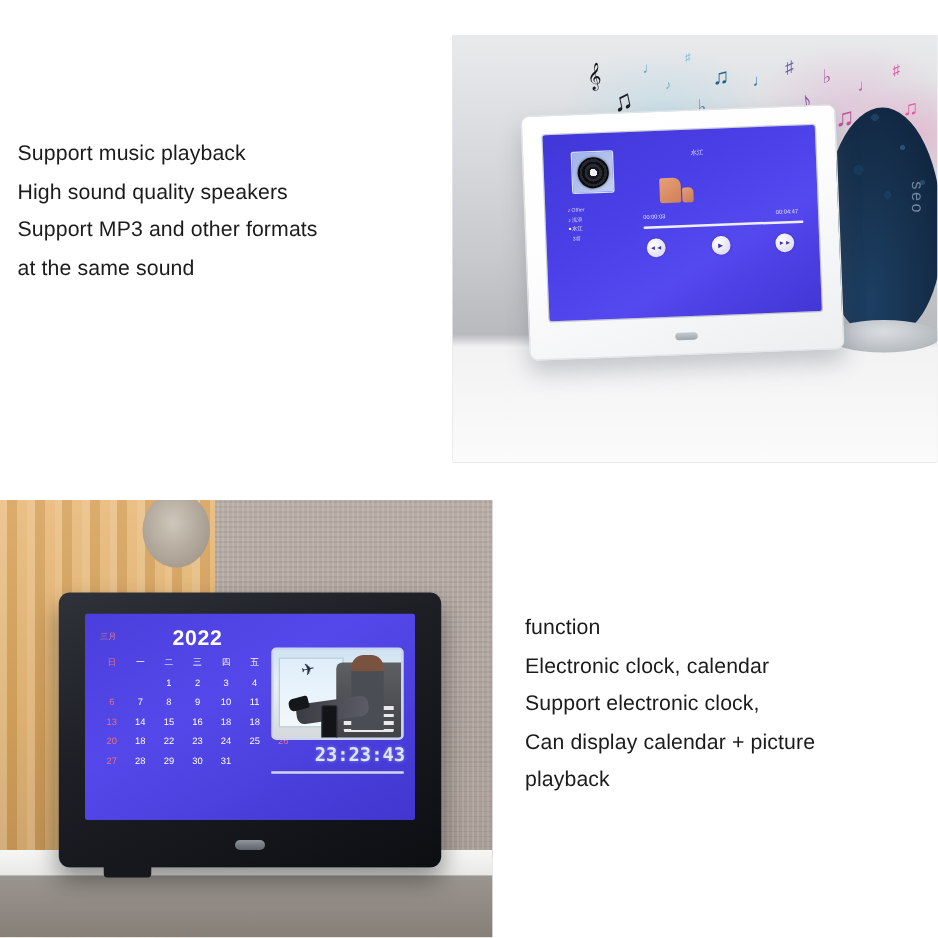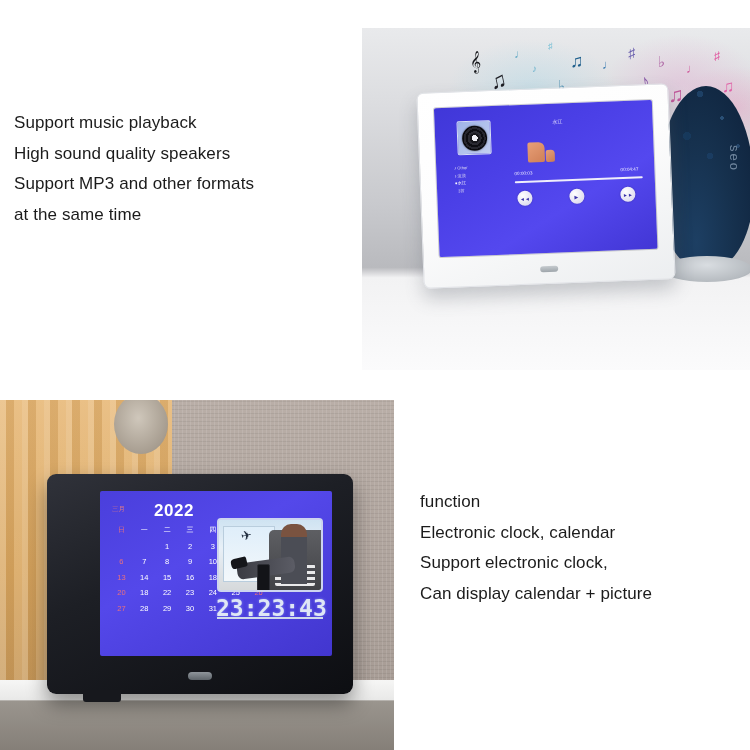--- a/index.html
+++ b/index.html
@@ -239,21 +239,20 @@
     background: linear-gradient(155deg,#30323a 0%, #1d1f25 40%, #0d0e12 100%);
     border-radius: 9px;
     box-shadow: 0 10px 20px rgba(0,0,0,.40);
   }
   .frame-black .screen {
     position: absolute;
     left: 21px; top: 17px; right: 21px; bottom: 38px;
     background: linear-gradient(150deg,#4a3fdc 0%, #5448ea 40%, #4236cf 100%);
     border-radius: 2px;
     overflow: hidden;
-    margin-left: 32px;
   }
   .frame-black .sensor {
     position: absolute; left: 50%; margin-left: -12px; bottom: 14px;
     width: 24px; height: 8px; border-radius: 4px;
     background: linear-gradient(to bottom,#8f959b,#5e646a);
   }
   .frame-black .foot {
     position: absolute; left: 36px; top: 216px;
     width: 38px; height: 12px;
     background: #17181d; border-radius: 0 0 3px 3px;
@@ -353,21 +352,21 @@
     position: absolute; left: 38px; bottom: -8px;
     width: 13px; height: 34px;
     background: #131418; border-radius: 2px;
     border: 1px solid #2c2d33;
   }
   .cal .clock {
     position: absolute; right: 8px; top: 104px;
     width: 108px;
     text-align: right;
     font-family: "DejaVu Sans Mono", monospace;
-    font-size: 23px;
+    font-size: 15px;
     font-weight: bold;
     color: #dfe6f5;
     letter-spacing: 0px;
     text-shadow: 0 0 3px rgba(180,200,255,.55);
   }
   .cal .clock-underline {
     position: absolute; right: 9px; top: 126px;
     width: 106px; height: 2px;
     background: #cfd8ea;
   }
@@ -380,21 +379,21 @@
 </style>
 </head>
 <body>
 
 <div class="page">
 
   <div class="top-text">
     <div class="line">Support music playback</div>
     <div class="line">High sound quality speakers</div>
     <div class="line">Support MP3 and other formats</div>
-    <div class="line">at the same time</div>
+    <div class="line">at the same sound</div>
   </div>
 
   <div class="photo-top">
     <div class="bg"></div>
     <div class="wash"></div>
 
     <div class="note" style="left:108px; top:24px; font-size:19px; color:#15161a;">𝄞</div>
     <div class="note" style="left:128px; top:42px; font-size:22px; color:#1b1c22; transform:rotate(-12deg);">♫</div>
     <div class="note" style="left:152px; top:20px; font-size:12px; color:#5fa7c4;">♩</div>
     <div class="note" style="left:170px; top:36px; font-size:10px; color:#6fb4cd;">♪</div>
@@ -547,15 +546,16 @@
       </div>
       <div class="sensor"></div>
     </div>
   </div>
 
   <div class="bottom-text">
     <div class="line">function</div>
     <div class="line">Electronic clock, calendar</div>
     <div class="line">Support electronic clock,</div>
     <div class="line">Can display calendar + picture</div>
+    <div class="line">playback</div>
   </div>
 
 </div>
 
 </body></html>

